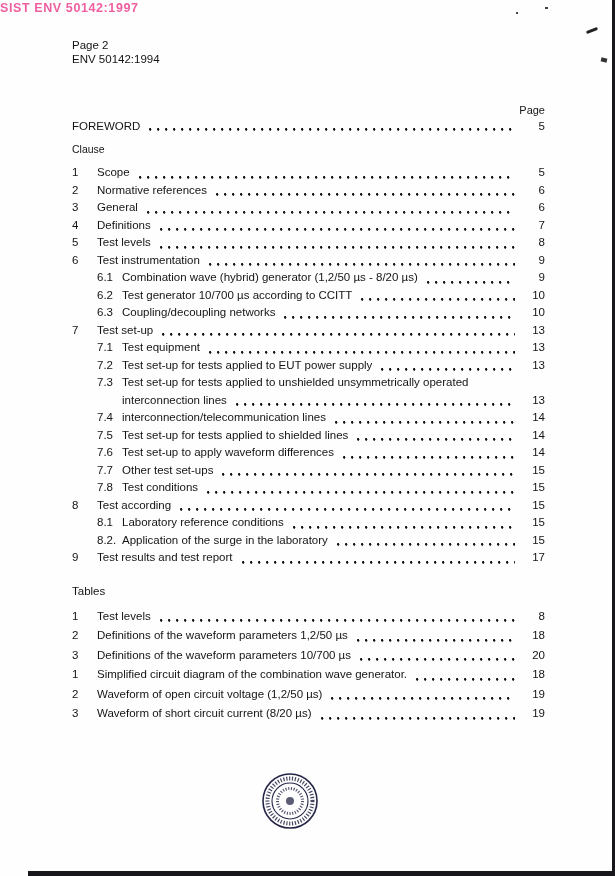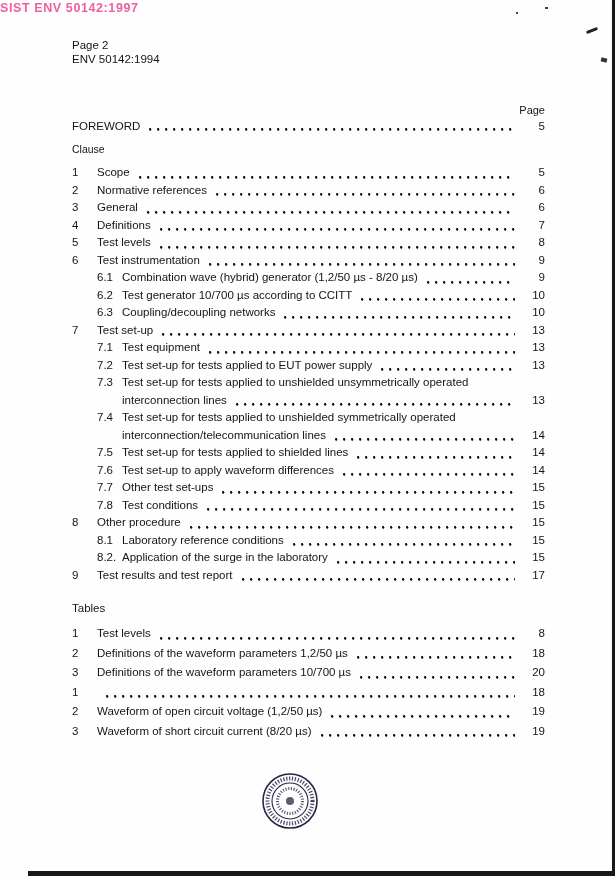--- a/index.html
+++ b/index.html
@@ -293,21 +293,20 @@
             <div class="toc-lastline">
               <span class="toc-title">interconnection lines</span>
               <span class="leader"></span>
               <span class="toc-page">13</span>
             </div>
           </div>
         </div>
         <div class="toc-row lvl1">
           <span class="toc-num">7.4</span>
           <div class="toc-body">
-            <div class="toc-line1">Test set-up for tests applied to unshielded symmetrically operated</div>
             <div class="toc-lastline">
               <span class="toc-title">interconnection/telecommunication lines</span>
               <span class="leader"></span>
               <span class="toc-page">14</span>
             </div>
           </div>
         </div>
         <div class="toc-row lvl1">
           <span class="toc-num">7.5</span>
           <div class="toc-body">
@@ -345,21 +344,21 @@
               <span class="toc-title">Test conditions</span>
               <span class="leader"></span>
               <span class="toc-page">15</span>
             </div>
           </div>
         </div>
         <div class="toc-row lvl0">
           <span class="toc-num">8</span>
           <div class="toc-body">
             <div class="toc-lastline">
-              <span class="toc-title">Other procedure</span>
+              <span class="toc-title">Test according</span>
               <span class="leader"></span>
               <span class="toc-page">15</span>
             </div>
           </div>
         </div>
         <div class="toc-row lvl1">
           <span class="toc-num">8.1</span>
           <div class="toc-body">
             <div class="toc-lastline">
               <span class="toc-title">Laboratory reference conditions</span>
@@ -422,20 +421,21 @@
             </div>
           </div>
         </div>
       </div>
 
     <div class="wide-rows">
         <div class="toc-row lvl0">
           <span class="toc-num">1</span>
           <div class="toc-body">
             <div class="toc-lastline">
+              <span class="toc-title">Simplified circuit diagram of the combination wave generator.</span>
               <span class="leader"></span>
               <span class="toc-page">18</span>
             </div>
           </div>
         </div>
         <div class="toc-row lvl0">
           <span class="toc-num">2</span>
           <div class="toc-body">
             <div class="toc-lastline">
               <span class="toc-title">Waveform of open circuit voltage (1,2/50 µs)</span>

